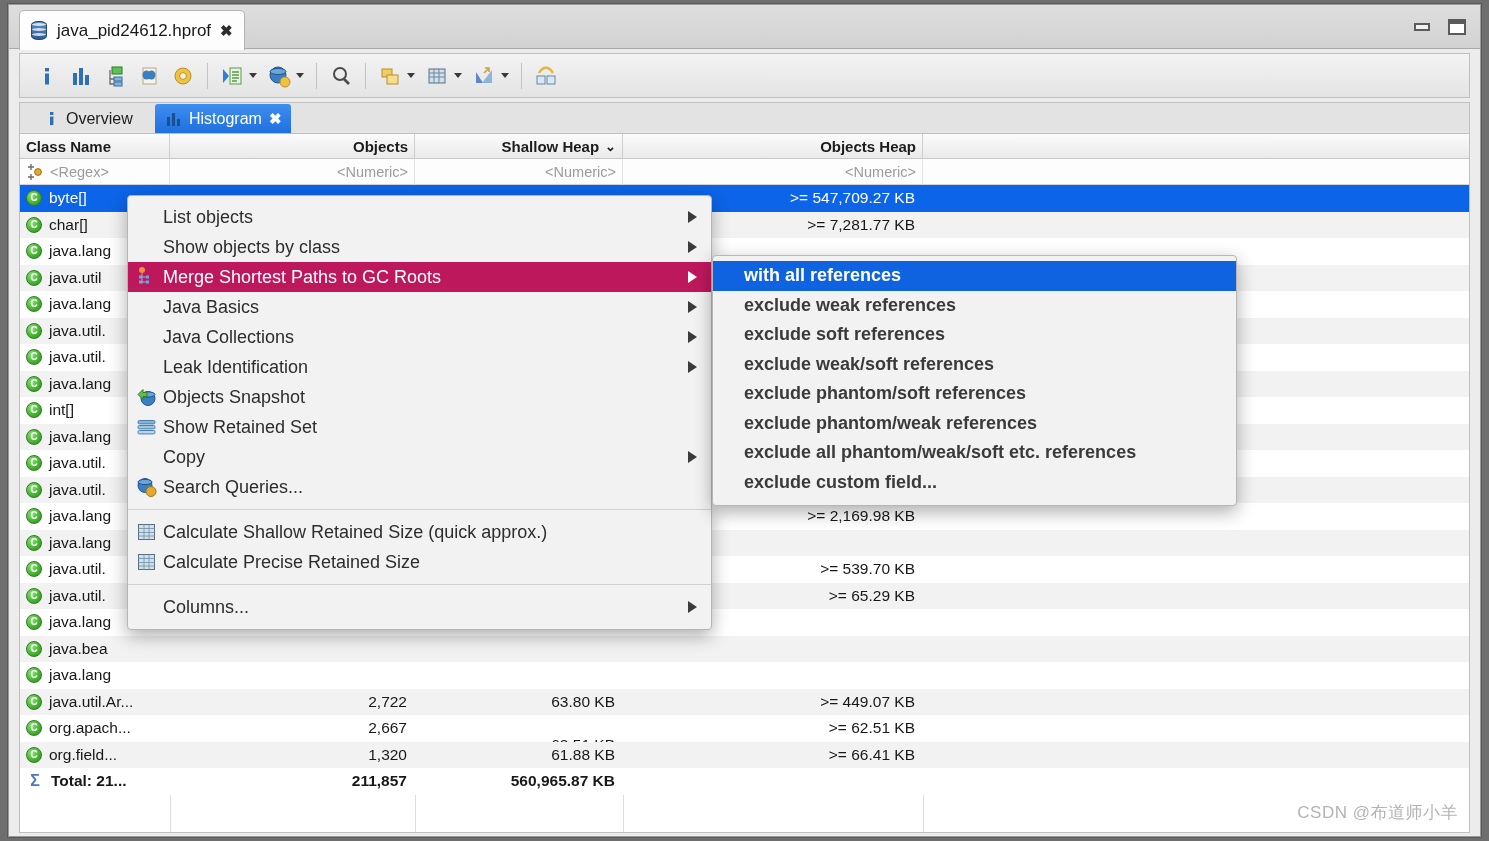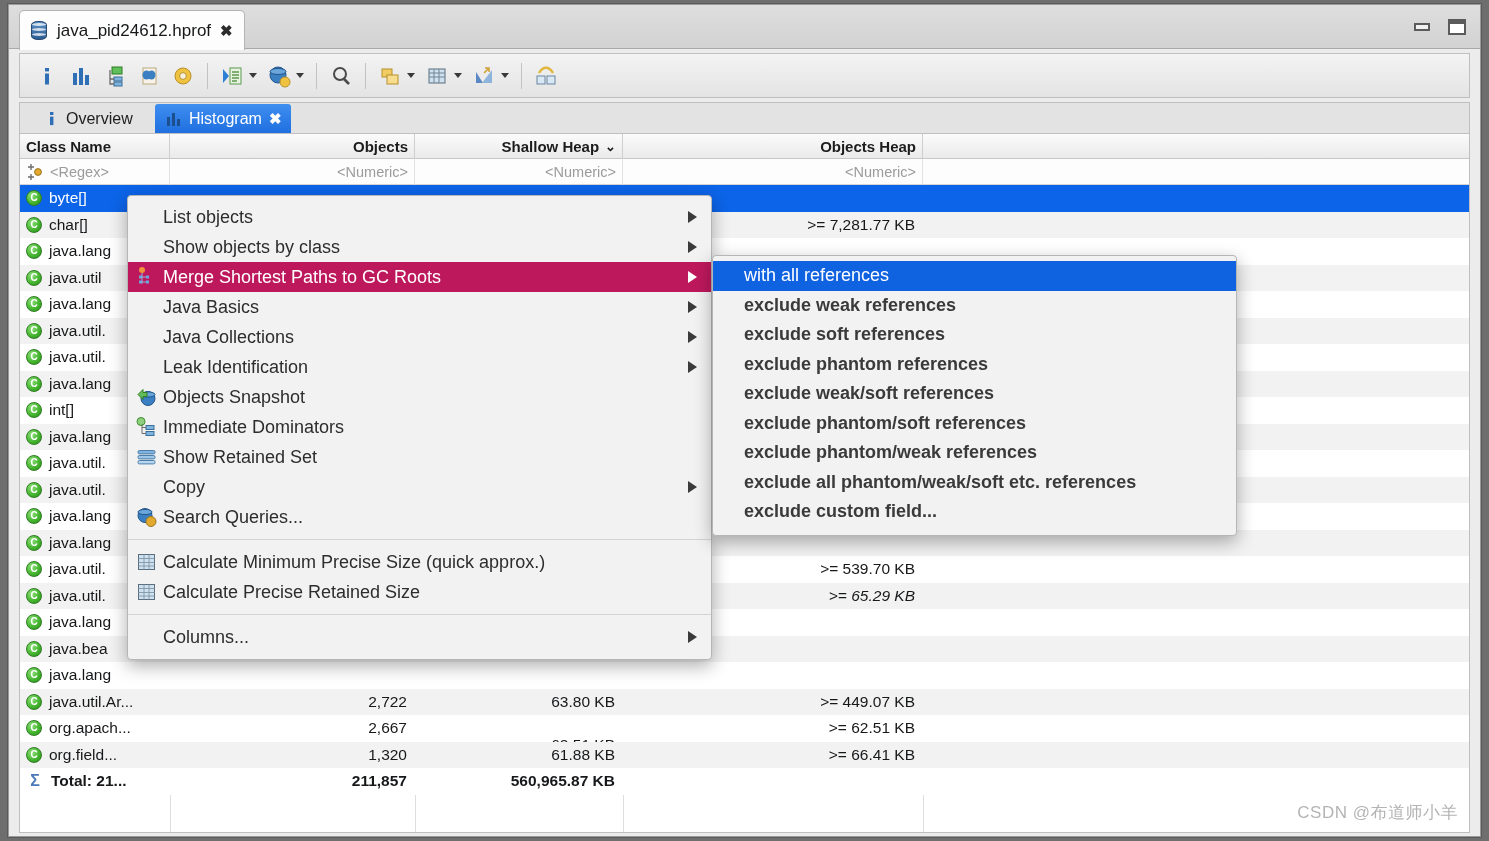--- a/index.html
+++ b/index.html
@@ -231,21 +231,21 @@
     box-shadow: 0 6px 18px rgba(0,0,0,.32);
     padding: 5px 0 8px 0;
     z-index: 50;
   }
   .smi {
     height: 29.5px;
     display: flex; align-items: center;
     padding-left: 31px; padding-right: 14px;
     font-size: 18px; color: #3a3a3a; font-weight: bold;
   }
-  .smi.hl { background: #0f62e0; color:#ffffff; font-weight: 400; }
+  .smi.hl { background: #0f62e0; color:#ffffff; font-weight: 700; }
 
   
   .watermark {
     position: absolute; right: 22px; bottom: 12px;
     font-size: 17px; color: #b4b4b4;
     z-index: 60; letter-spacing: .5px;
   }
 </style>
 </head>
 <body>
@@ -466,20 +466,21 @@
       <div class="colguide" style="left:903px"></div>
 
       <div class="rows" id="rows-host">
           <div class="row sel" style="top: 0px;">
             <div class="cell cname" style="left: 0px; width: 150px;">
               <span class="cls-icon">C</span>
               <span>byte[]</span>
             </div>
             <div class="cell r" style="left: 150px; width: 245px;"></div>
             <div class="cell r" style="left: 395px; width: 208px;"></div>
+            <div class="cell r" style="left: 603px; width: 300px;">&gt;= 547,709.27 KB</div>
           </div>
           <div class="row even" style="top: 26.5px;">
             <div class="cell cname" style="left: 0px; width: 150px;">
               <span class="cls-icon">C</span>
               <span>char[]</span>
             </div>
             <div class="cell r" style="left: 150px; width: 245px;"></div>
             <div class="cell r" style="left: 395px; width: 208px;"></div>
             <div class="cell r" style="left: 603px; width: 300px;">&gt;= 7,281.77 KB</div>
           </div>
@@ -599,21 +600,21 @@
             <div class="cell r" style="left: 395px; width: 208px;"></div>
             <div class="cell r" style="left: 603px; width: 300px;">&gt;= 539.70 KB</div>
           </div>
           <div class="row even" style="top: 397.5px;">
             <div class="cell cname" style="left: 0px; width: 150px;">
               <span class="cls-icon">C</span>
               <span>java.util.</span>
             </div>
             <div class="cell r" style="left: 150px; width: 245px;"></div>
             <div class="cell r" style="left: 395px; width: 208px;"></div>
-            <div class="cell r" style="left: 603px; width: 300px; font-style: italic;">&gt;= 65.29 KB</div>
+            <div class="cell r" style="left: 603px; width: 300px;">&gt;= 65.29 KB</div>
           </div>
           <div class="row odd" style="top: 424px;">
             <div class="cell cname" style="left: 0px; width: 150px;">
               <span class="cls-icon">C</span>
               <span>java.lang</span>
             </div>
             <div class="cell r" style="left: 150px; width: 245px;"></div>
             <div class="cell r" style="left: 395px; width: 208px;"></div>
             <div class="cell r" style="left: 603px; width: 300px;"></div>
           </div>
@@ -710,29 +711,20 @@
         <div class="mi">
           <span class="mi-ico"><svg width="21" height="21" viewBox="0 0 21 21">
               <ellipse cx="12" cy="12" rx="7" ry="7" fill="#3a7fc2" stroke="#23578c"></ellipse>
               <ellipse cx="12" cy="8" rx="7" ry="2.6" fill="#6aa6dc" stroke="#23578c"></ellipse>
               <path d="M2 8 l5 -5 v3 h4 v4 h-4 v3 z" fill="#63bd5a" stroke="#2f7d23"></path>
             </svg></span>
           <span>Objects Snapshot</span>
         </div>
         <div class="mi">
           <span class="mi-ico"><svg width="21" height="21" viewBox="0 0 21 21">
-              <circle cx="5" cy="5" r="4" fill="#8fd07f" stroke="#3f8b2e"></circle>
-              <rect x="10" y="9" width="8" height="4" fill="#7fb3e0" stroke="#3b6e99"></rect>
-              <rect x="10" y="15" width="8" height="4" fill="#7fb3e0" stroke="#3b6e99"></rect>
-              <path d="M6 8 v9 h4 M6 11 h4" stroke="#6a6a6a" fill="none"></path>
-            </svg></span>
-          <span>Immediate Dominators</span>
-        </div>
-        <div class="mi">
-          <span class="mi-ico"><svg width="21" height="21" viewBox="0 0 21 21">
               <rect x="2" y="4" width="17" height="3.4" rx="1.4" fill="#7fb3e0" stroke="#4c7ea8"></rect>
               <rect x="2" y="9" width="17" height="3.4" rx="1.4" fill="#9cc6e8" stroke="#4c7ea8"></rect>
               <rect x="2" y="14" width="17" height="3.4" rx="1.4" fill="#b7d7f0" stroke="#4c7ea8"></rect>
             </svg></span>
           <span>Show Retained Set</span>
         </div>
         <div class="mi">
           <span>Copy</span>
           <span class="arrow"></span>
         </div>
@@ -743,21 +735,21 @@
               <circle cx="15" cy="15" r="5" fill="#e3a92f" stroke="#9a7420"></circle>
             </svg></span>
           <span>Search Queries...</span>
         </div>
         <div class="msep"></div>
         <div class="mi">
           <span class="mi-ico"><svg width="21" height="21" viewBox="0 0 21 21">
               <rect x="2.5" y="3" width="16" height="15" fill="#cfe0ee" stroke="#5a6e7d"></rect>
               <path d="M2.5 7h16M2.5 11h16M2.5 14.5h16M8 3v15M13 3v15" stroke="#7d96a8" stroke-width=".9"></path>
             </svg></span>
-          <span>Calculate Minimum Precise Size (quick approx.)</span>
+          <span>Calculate Shallow Retained Size (quick approx.)</span>
         </div>
         <div class="mi">
           <span class="mi-ico"><svg width="21" height="21" viewBox="0 0 21 21">
               <rect x="2.5" y="3" width="16" height="15" fill="#cfe0ee" stroke="#5a6e7d"></rect>
               <path d="M2.5 7h16M2.5 11h16M2.5 14.5h16M8 3v15M13 3v15" stroke="#7d96a8" stroke-width=".9"></path>
             </svg></span>
           <span>Calculate Precise Retained Size</span>
         </div>
         <div class="msep"></div>
         <div class="mi">
@@ -770,23 +762,20 @@
         <div class="smi hl">
           <span>with all references</span>
         </div>
         <div class="smi">
           <span>exclude weak references</span>
         </div>
         <div class="smi">
           <span>exclude soft references</span>
         </div>
         <div class="smi">
-          <span>exclude phantom references</span>
-        </div>
-        <div class="smi">
           <span>exclude weak/soft references</span>
         </div>
         <div class="smi">
           <span>exclude phantom/soft references</span>
         </div>
         <div class="smi">
           <span>exclude phantom/weak references</span>
         </div>
         <div class="smi">
           <span>exclude all phantom/weak/soft etc. references</span>

